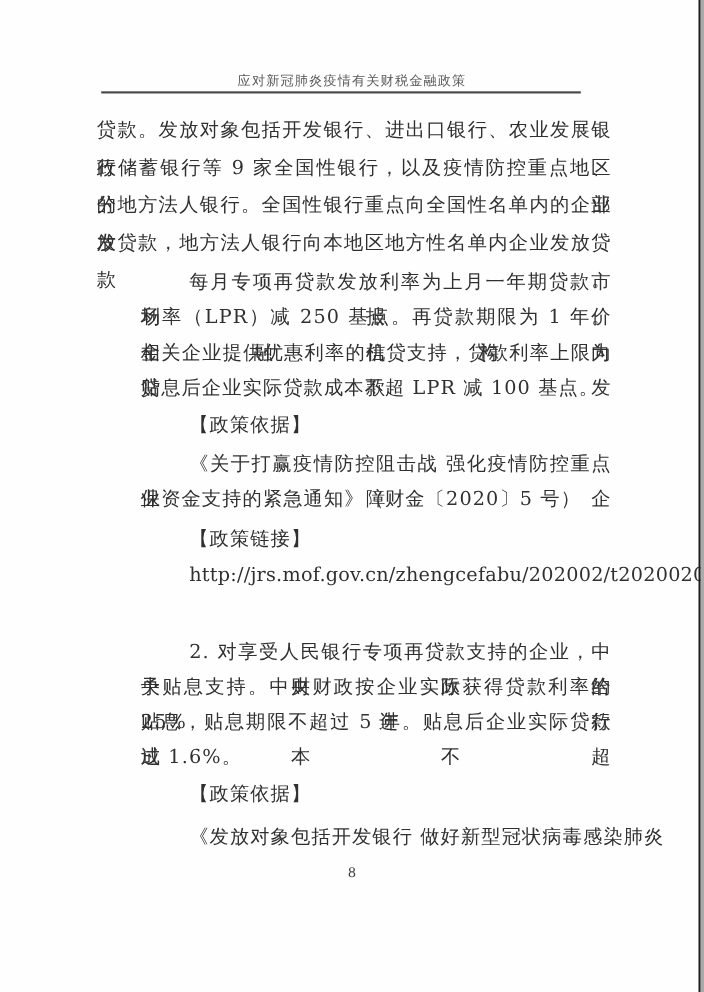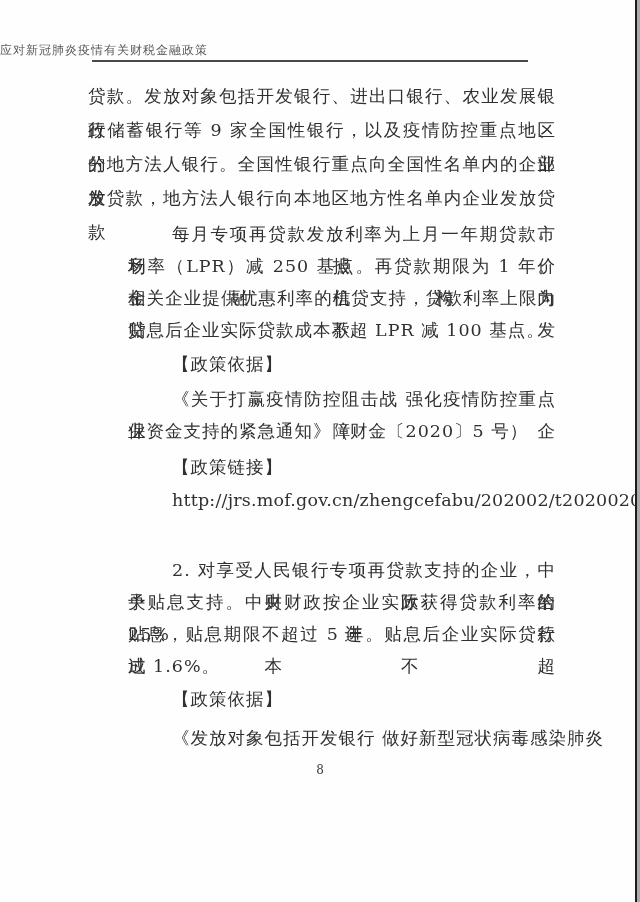--- a/index.html
+++ b/index.html
@@ -17,21 +17,22 @@
   .edge-black {
     position: absolute; top: 0; bottom: 0; right: 3px; width: 2px;
     background: #1c1c1c;
   }
   .edge-gray {
     position: absolute; top: 0; bottom: 0; right: 0; width: 3px;
     background: #ababab;
   }
   
   .hdr {
-    padding-top: 44px;
+    padding-top: 67px;
+    text-align: center;
   }
   .hdr-title {
     font-size: 12px;
     line-height: 13px;
     color: #5a5a5a;
     letter-spacing: 1px;
   }
   .hdr-rule {
     width: 436px;
     height: 0;

